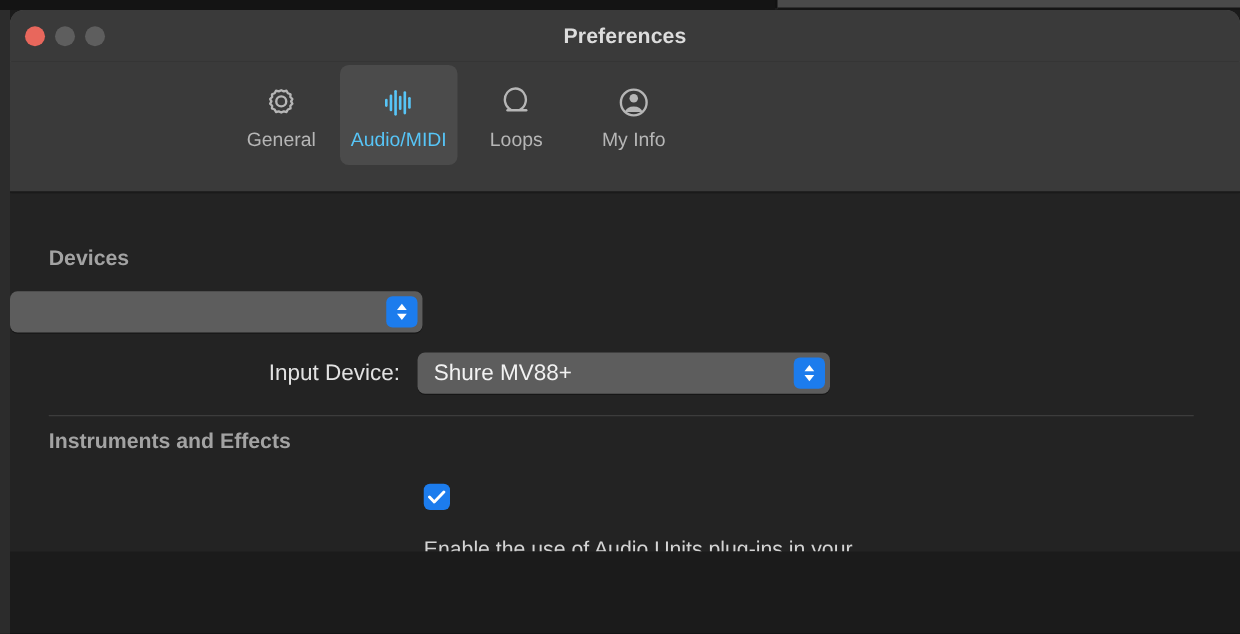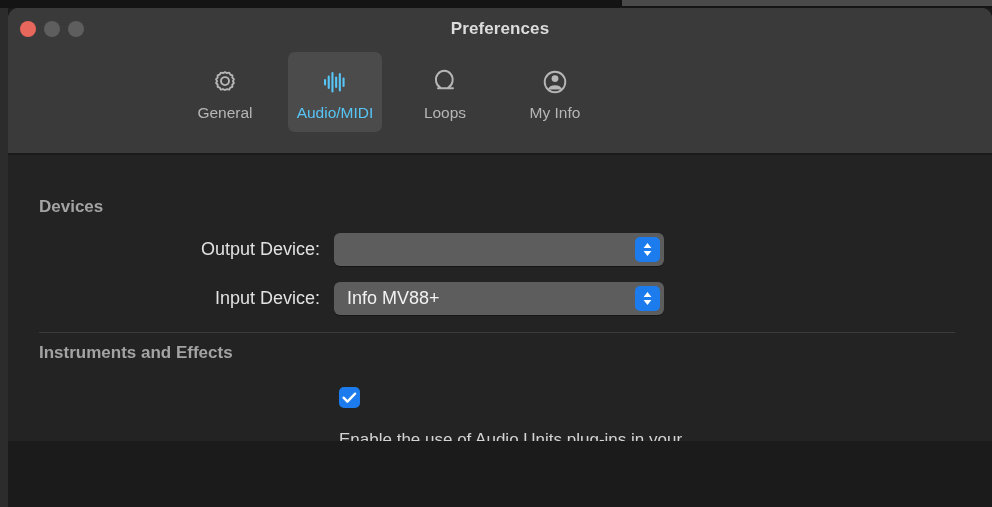--- a/index.html
+++ b/index.html
@@ -102,21 +102,21 @@
     height: 104px;
     background: #3a3a3a;
     border-bottom: 2px solid #1a1a1a;
   }
   #tabs {
     position: absolute;
     left: 170px;
     top: 3px;
     display: flex;
     align-items: flex-start;
-    gap: 16px;
+    gap: 0px;
   }
   .tab {
     width: 94px;
     padding: 12px 0 10px 0;
     border-radius: 7px;
     display: flex;
     flex-direction: column;
     align-items: center;
     justify-content: flex-start;
     cursor: default;
@@ -334,35 +334,34 @@
 
 
     </div>
   </div>
 
   <div id="content">
 
     <div class="section-title" id="devices-title">Devices</div>
 
     <div class="form-row" id="row-output">
-      <div class="field-label">Output Device:</div>
       <div class="popup-button">
         <div class="popup-stepper">
           <svg width="15" height="19" viewBox="0 0 15 19">
             <path d="M7.5 3.0 L11.4 8.0 L3.6 8.0 Z" fill="#ffffff"></path>
             <path d="M7.5 16.0 L11.4 11.0 L3.6 11.0 Z" fill="#ffffff"></path>
           </svg>
         </div>
       </div>
     </div>
 
     <div class="form-row" id="row-input">
       <div class="field-label">Input Device:</div>
       <div class="popup-button">
-        <div class="popup-value">Info MV88+</div>
+        <div class="popup-value">Shure MV88+</div>
         <div class="popup-stepper">
           <svg width="15" height="19" viewBox="0 0 15 19">
             <path d="M7.5 3.0 L11.4 8.0 L3.6 8.0 Z" fill="#ffffff"></path>
             <path d="M7.5 16.0 L11.4 11.0 L3.6 11.0 Z" fill="#ffffff"></path>
           </svg>
         </div>
       </div>
     </div>
 
     <div class="divider" id="divider-1"></div>

